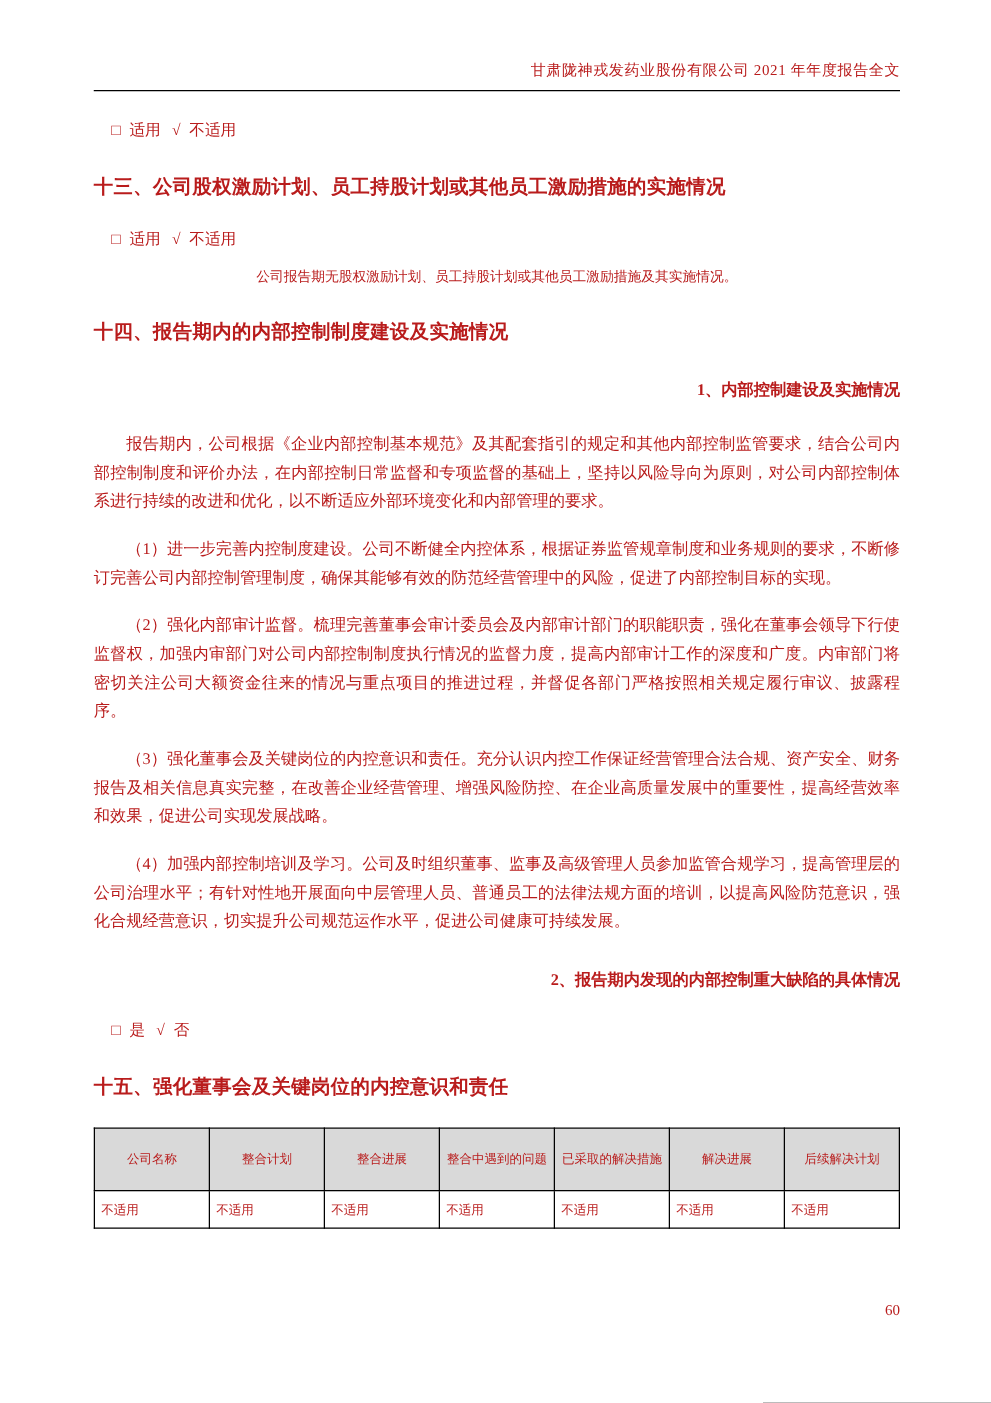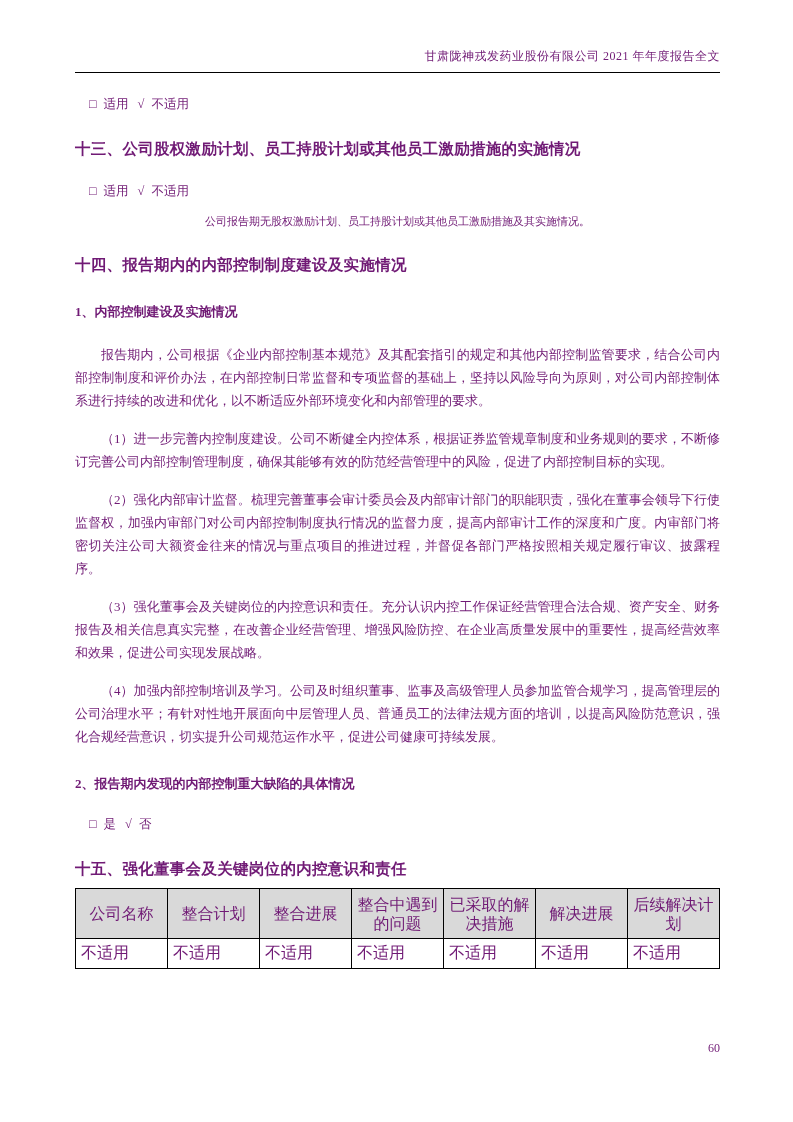--- a/index.html
+++ b/index.html
@@ -3,21 +3,21 @@
 <meta charset="utf-8">
 <style>
   * { margin: 0; padding: 0; box-sizing: border-box; }
   html, body { background: #888; }
   .page {
     position: relative;
     width: 793px;
     height: 1122px;
     margin: 0 auto;
     background: #ffffff;
-    color: #701a75;
+    color: #b91c1c;
     font-family: "Liberation Serif", "DejaVu Serif", serif;
     overflow: hidden;
   }
   .content {
     padding: 48px 73px 0 75px;
   }
   .doc-header {
     text-align: right;
     font-size: 12px;
     letter-spacing: 0.5px;
@@ -40,34 +40,35 @@
   }
   .note {
     margin-top: 14px;
     font-size: 11px;
     text-align: center;
   }
   h3.sub-title {
     margin-top: 27px;
     font-size: 13px;
     font-weight: bold;
+    text-align: right;
   }
   p.body-para {
     margin-top: 15px;
     font-size: 13px;
     line-height: 23px;
     text-align: justify;
     text-indent: 2em;
   }
   table.ctl-table {
-    margin-top: 8px;
+    margin-top: 22px;
     width: 100%;
     border-collapse: collapse;
     table-layout: fixed;
-    font-size: 16px;
+    font-size: 10px;
   }
   table.ctl-table th {
     background: #d9d9d9;
     border: 1px solid #000;
     font-weight: normal;
     text-align: center;
     vertical-align: middle;
     height: 50px;
     padding: 4px 5px;
     line-height: 19px;

